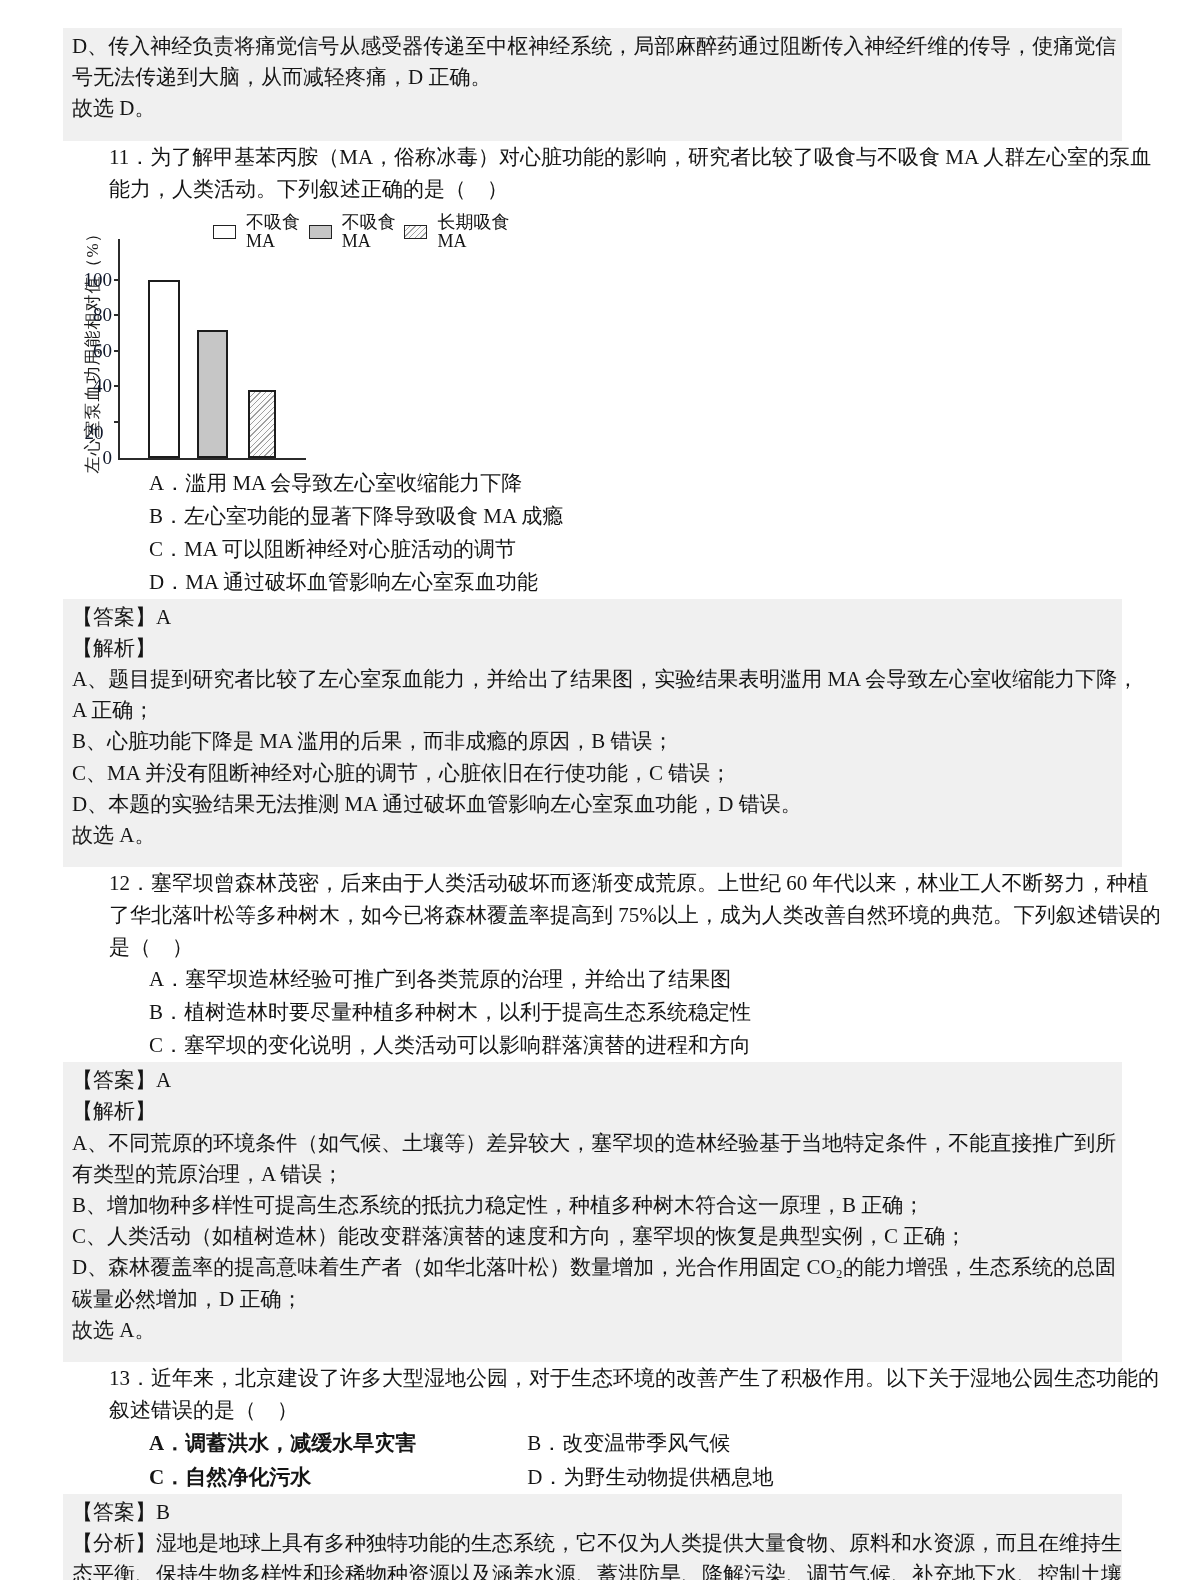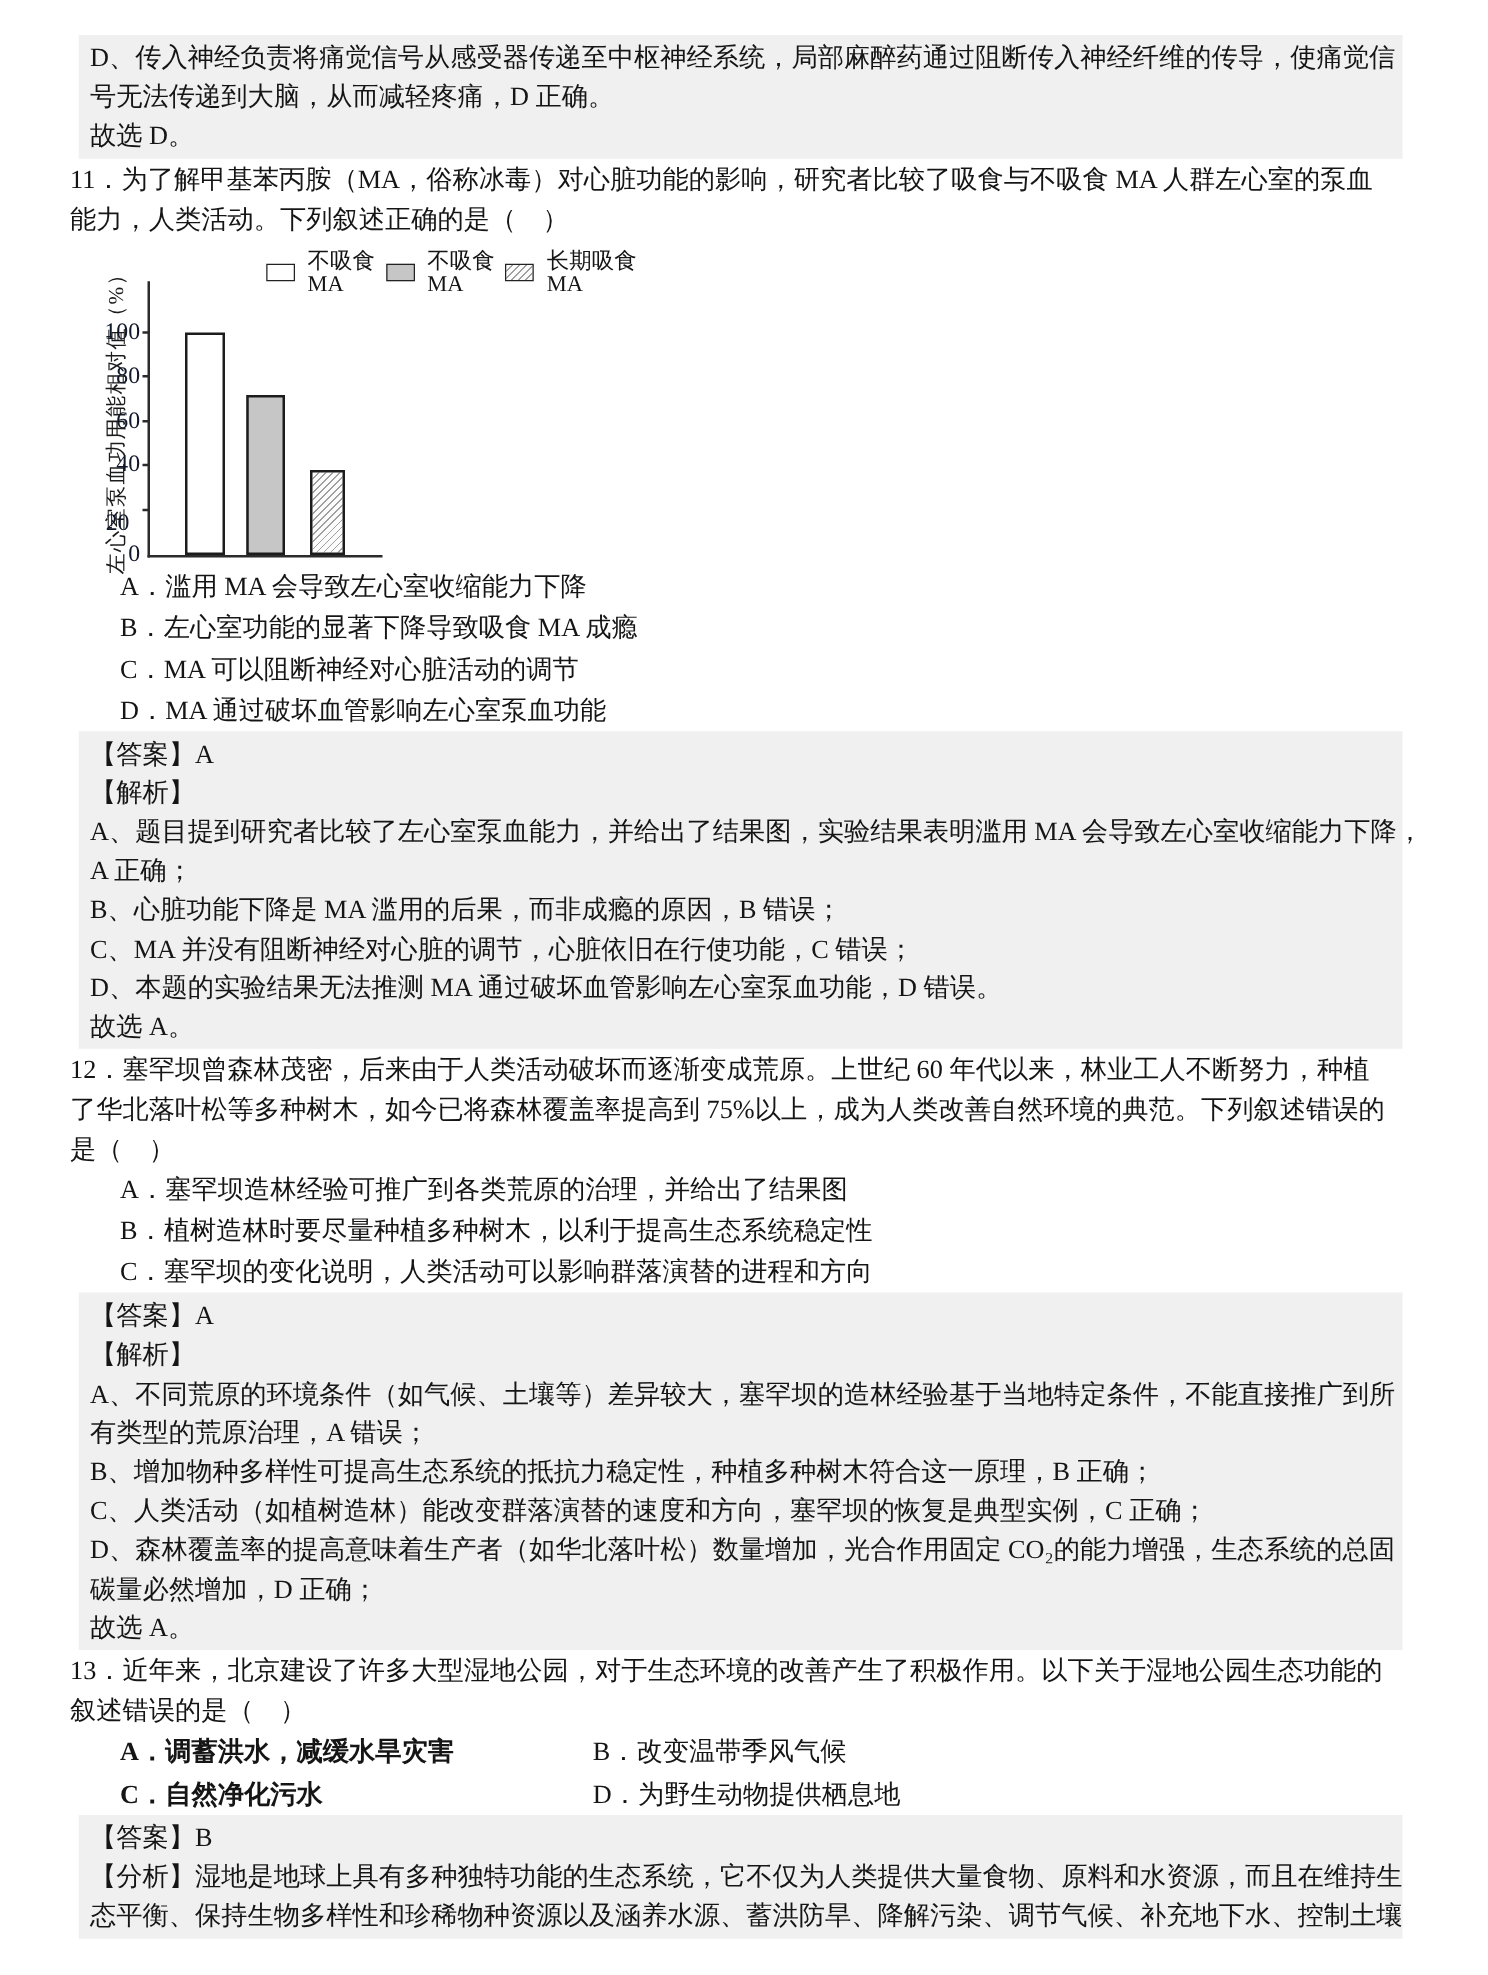--- a/index.html
+++ b/index.html
@@ -3,24 +3,24 @@
 <meta charset="utf-8">
 <style>
   html,body { margin:0; padding:0; }
   body {
     width:1190px; height:1580px; background:#ffffff;
     font-family:"Liberation Serif","DejaVu Serif",serif;
     color:#151515;
   }
   .page { position:relative; width:1190px; height:1580px; overflow:hidden; }
   .ln { margin:0; font-size:21px; line-height:32px; white-space:nowrap; }
-  .white-block { margin:0 40px 0 56px; }
+  .white-block { margin:0 40px 0 109px; }
   .hl {
     background:#f0f0f0; margin-left:63px; width:1059px;
-    padding:3px 0 2px 9px; box-sizing:border-box;
+    padding:3px 0 16px 9px; box-sizing:border-box;
   }
   .hl .ln { line-height:31.2px; }
   .first-block { margin-top:28px; }
   .opt { margin-left:40px; line-height:33px; }
   .opt-row { margin-left:40px; line-height:34px; }
   .opt-col1 { display:inline-block; width:373px;font-weight:bold; }
   
   .chart {
     position:relative; margin:4px 0 6px 75px;
     width:440px; height:252px;

